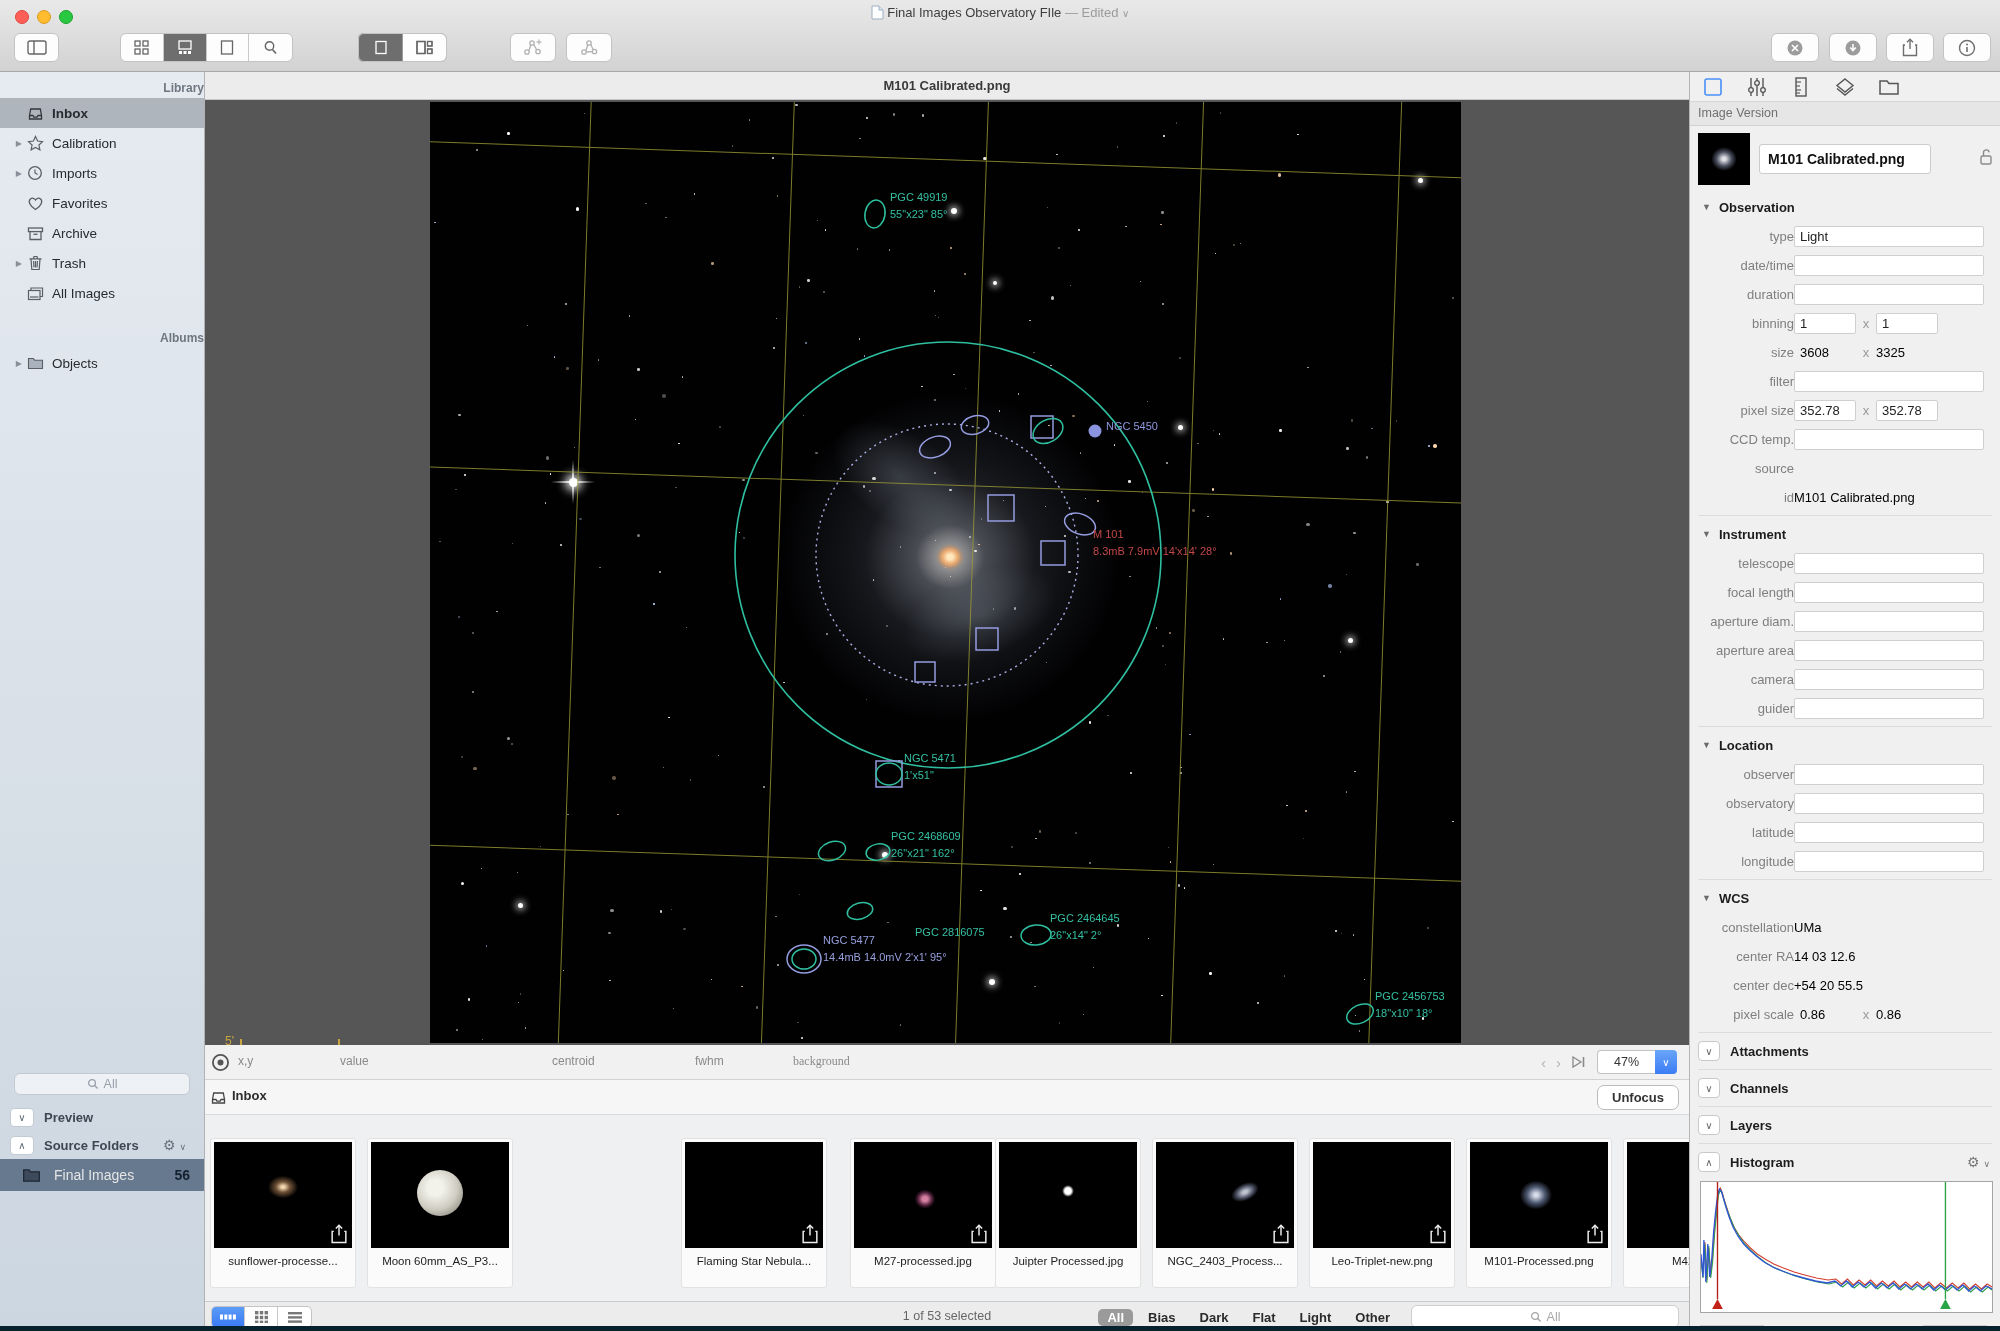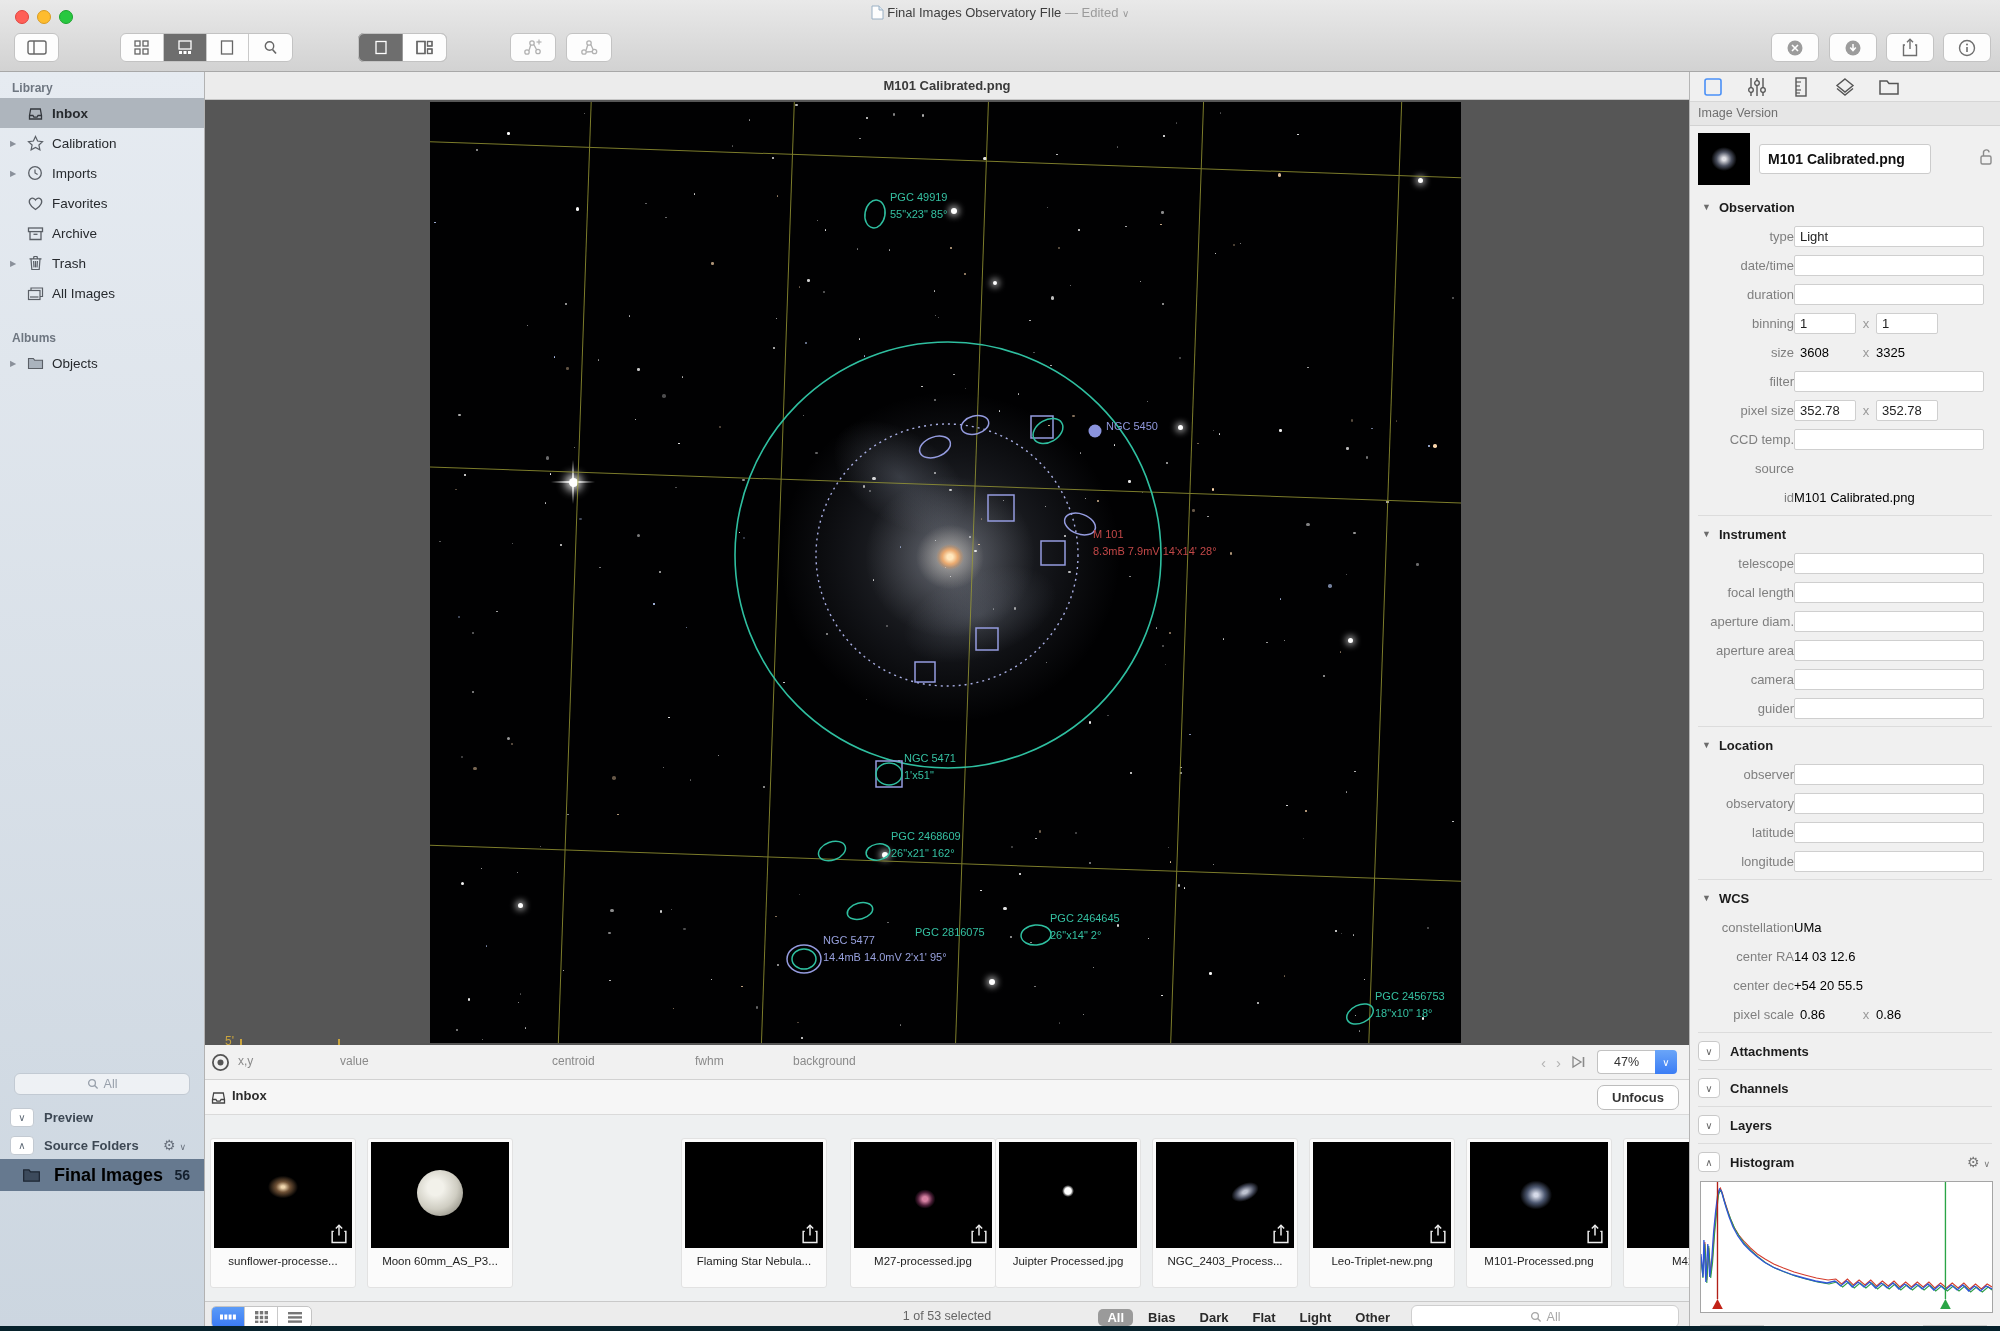--- a/index.html
+++ b/index.html
@@ -15,37 +15,37 @@
   .tbtn{position:absolute;top:33px;height:29px;background:#fdfdfd;border:1px solid #c3c3c3;border-radius:6px;
     display:flex;align-items:center;justify-content:center;box-shadow:0 1px 0 rgba(255,255,255,.6) inset;}
   .seg{position:absolute;top:33px;height:29px;background:#fdfdfd;border:1px solid #c3c3c3;border-radius:6px;display:flex;overflow:hidden;}
   .seg .sg{width:43px;height:100%;display:flex;align-items:center;justify-content:center;border-right:1px solid #c9c9c9;}
   .seg .sg:last-child{border-right:none;}
   .seg .sg.on{background:#6e6e6e;}
   svg.ic{display:block;}
 
   
   #sidebar{position:absolute;left:0;top:72px;width:205px;height:1259px;
-    background:linear-gradient(#e6ebf1,#ccd6e0);border-right:1px solid #b2b2b2;}
+    background:linear-gradient(#e6ebf1,#ccd6e0);border-right:1px solid #b2b2b2;text-align:right;}
   .sb-head{padding:9px 0 3px 12px;font-size:12px;font-weight:bold;color:#6e7680;}
   .sb-row{position:relative;height:30px;display:flex;align-items:center;font-size:13.5px;color:#272a2e;}
   .sb-row .tri{position:absolute;left:10px;width:12px;font-size:8px;color:#8a909a;}
   .sb-row .sic{position:absolute;left:26px;width:18px;display:flex;justify-content:center;}
   .sb-row .lbl{position:absolute;left:52px;}
   .sb-row.sel{background:#aeb5bd;}
   #sb-bottom{position:absolute;left:0;bottom:0;width:100%;}
   #sb-search{margin:6px 14px 8px 14px;height:22px;background:rgba(255,255,255,.62);border:1px solid #c2cad3;border-radius:6px;
     display:flex;align-items:center;justify-content:center;gap:5px;color:#98a0ab;font-size:12.5px;}
   .sb-foot{position:relative;height:28px;display:flex;align-items:center;font-size:13px;font-weight:bold;color:#3d4854;}
   .chbtn{position:absolute;left:10px;width:24px;height:19px;background:#fff;border:1px solid #c3cad2;border-radius:4px;
     display:flex;align-items:center;justify-content:center;font-size:10px;color:#5f6a77;font-weight:normal;}
   .sb-foot .lbl{position:absolute;left:44px;}
   #src-gear{position:absolute;right:18px;color:#68707c;font-size:14px;font-weight:normal;}
   #row-final{height:32px;background:#66798f;position:relative;display:flex;align-items:center;}
-  #row-final .lbl{position:absolute;left:54px;font-size:18px;font-weight:bold;color:#000000;}
+  #row-final .lbl{position:absolute;left:54px;font-size:14px;font-weight:normal;color:#e5e5e5;}
   #row-final .cnt{position:absolute;right:14px;font-size:14px;font-weight:bold;color:#14202e;}
 
   
   #center{position:absolute;left:205px;top:72px;width:1484px;height:1259px;background:#555;}
   #viewer-header{position:absolute;left:0;top:0;width:1484px;height:28px;background:#ececec;border-bottom:1px solid #c6c6c6;
     text-align:center;font-size:13px;font-weight:600;color:#3a3a3a;line-height:27px;}
   #viewer{position:absolute;left:0;top:28px;width:1484px;height:945px;background:#565656;overflow:hidden;}
   #sky{position:absolute;left:225px;top:2px;width:1031px;height:941px;background:#010102;overflow:hidden;}
   .star{position:absolute;background:#fff;border-radius:50%;}
   .bstar{position:absolute;background:#fff;border-radius:50%;box-shadow:0 0 7px 2px rgba(255,255,255,.75);}
@@ -818,21 +818,21 @@
 
     <div id="statsbar">
       <svg class="ic" style="position:absolute;left:6px;top:8px;" width="19" height="19" viewBox="0 0 19 19">
         <circle cx="9.5" cy="9.5" r="7.6" fill="none" stroke="#555" stroke-width="1.8"></circle>
           <circle cx="9.5" cy="9.5" r="3" fill="#555"></circle>
       </svg>
       <span class="sh" style="left:33px;">x,y</span>
       <span class="sh" style="left:135px;">value</span>
       <span class="sh" style="left:347px;">centroid</span>
       <span class="sh" style="left:490px;">fwhm</span>
-      <span class="sh" style="left:588px;">background</span>
+      <span class="sh" style="left:588px;font-family:Liberation Serif, serif;">background</span>
       <div class="navs">
         <span class="navch">‹</span>
         <span class="navch">›</span>
         <svg class="ic" width="16" height="14" viewBox="0 0 16 14">
           <path d="M2 2 L10 7 L2 12 Z" fill="none" stroke="#8a8a8a" stroke-width="1.3"></path>
             <line x1="12.5" y1="2" x2="12.5" y2="12" stroke="#8a8a8a" stroke-width="1.6"></line>
         </svg>
         <div id="zoomgrp">
           <div id="zoomfield">47%</div>
           <div id="zoombtn">∨</div>

